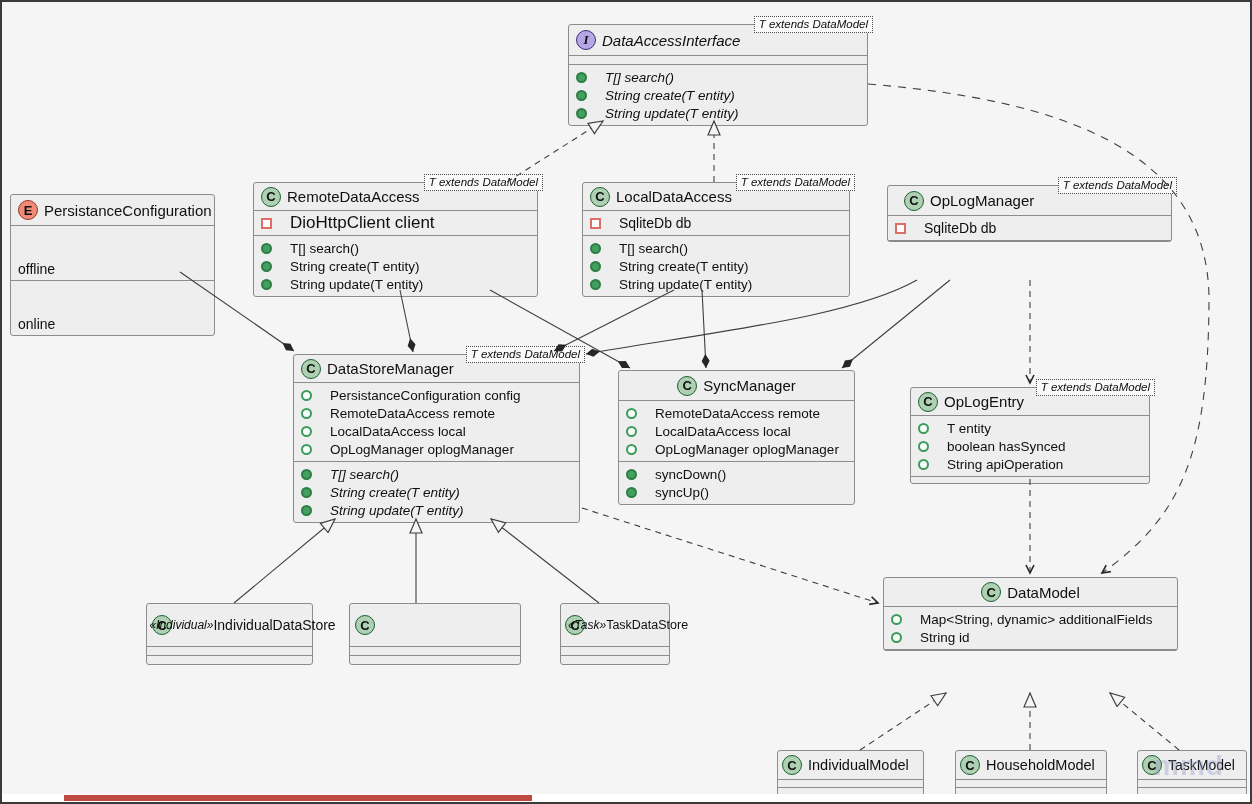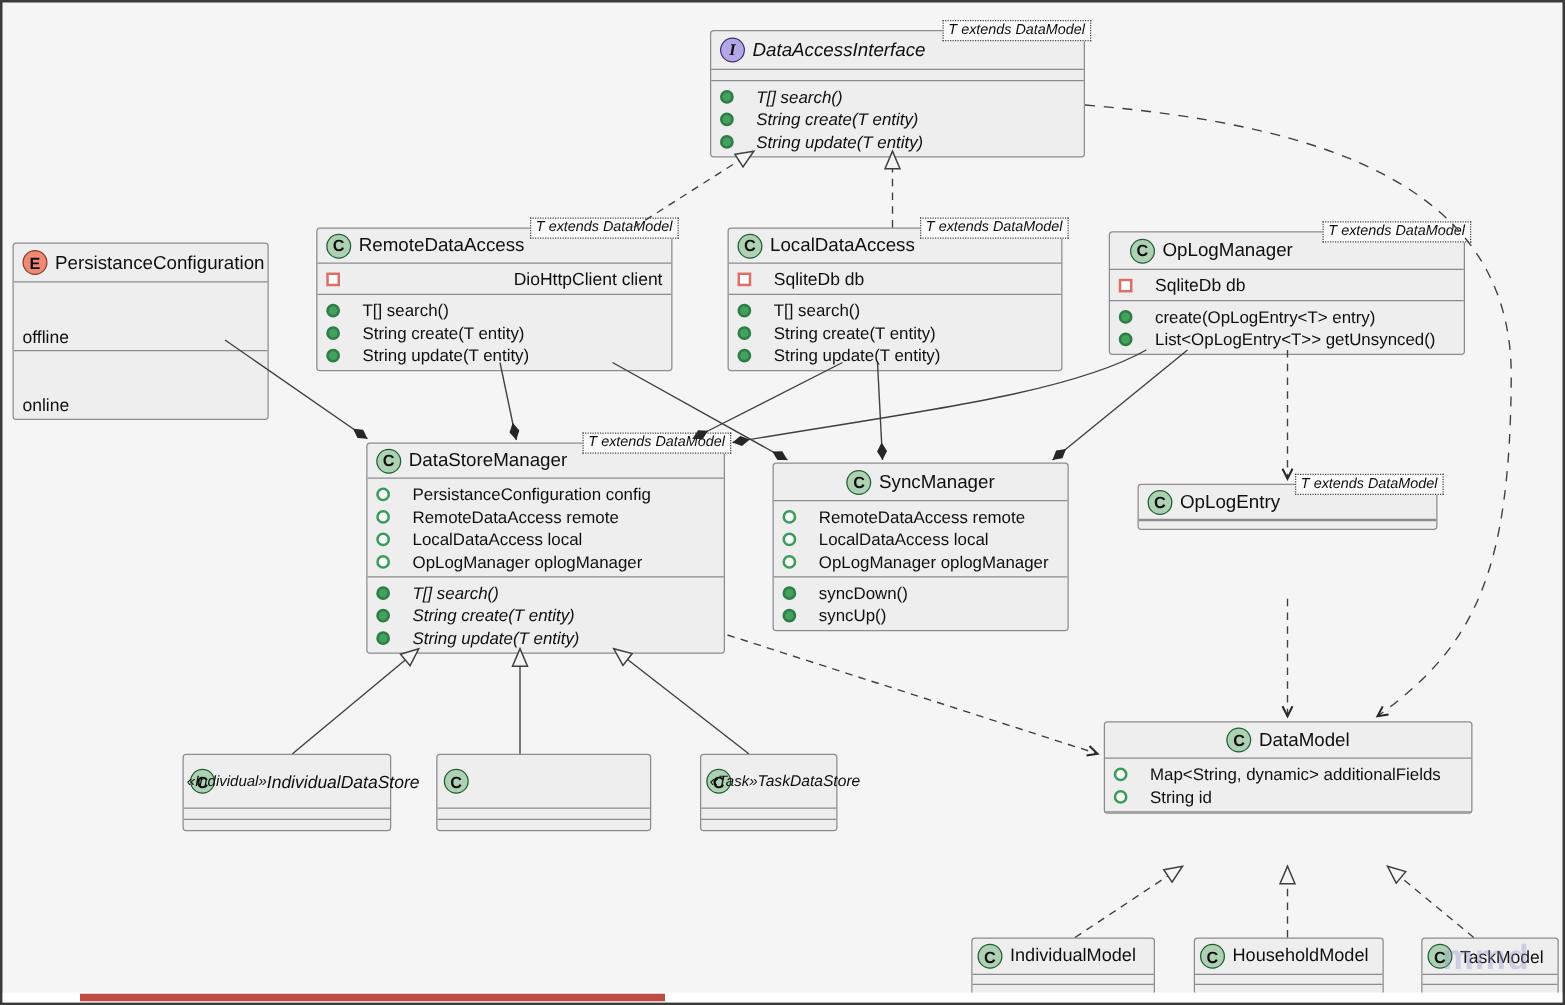--- a/index.html
+++ b/index.html
@@ -32,21 +32,21 @@
   .mk.f-priv{background:#fff;border:2px solid #dc6e66;}
   .badge{
     width:20px;height:20px;border-radius:50%;display:flex;align-items:center;justify-content:center;
     font-weight:700;font-size:13px;flex:none;box-sizing:border-box;
   }
   .badge.b-c{background:#add1b2;border:1.5px solid #205d33;}
   .badge.b-i{background:#b4a7e5;border:1.5px solid #3f3077;font-style:italic;font-family:"Liberation Serif",serif;}
   .badge.b-e{background:#ee8a76;border:1.5px solid #8f3b2a;}
   .stack{flex:1;display:flex;align-items:center;justify-content:center;min-width:0;}
   .stereo{font-size:12px;font-style:italic;line-height:14px;}
-  .sname{font-size:14px;line-height:17px;white-space:nowrap;font-style:italic;}
+  .sname{font-size:14px;line-height:17px;white-space:nowrap;}
   .watermark{
     position:absolute;left:1152px;top:748px;z-index:5;pointer-events:none;
     font-size:28px;font-weight:700;color:#8f95c4;opacity:.35;letter-spacing:1px;
   }
   .bottom-strip{position:absolute;left:0;right:0;bottom:0;height:8px;background:#ffffff;z-index:6;}
   .bottom-strip .red{position:absolute;left:62px;width:468px;top:1px;bottom:1px;background:#bf4a41;}
 </style>
 </head>
 <body>
 
@@ -130,21 +130,21 @@
   </div>
 
   <div class="box" style="left:251px;top:180px;width:285px;">
     <div class="generic">T extends DataModel</div>
     <div class="hdr" style="height:27px;">
       <span class="badge b-c">C</span>
       <span class="title">RemoteDataAccess</span>
     </div>
     <div class="sep"></div>
     <div class="members">
-      <div class="member" style="font-size:14px;justify-content:space-between;">
+      <div class="member" style="font-size:17px;">
           <span class="mk f-priv"></span>
           <span class="txt">DioHttpClient client</span>
         </div>
     </div>
     <div class="sep"></div>
     <div class="members">
       <div class="member">
           <span class="mk m-pub"></span>
           <span class="txt">T[] search()</span>
         </div>
@@ -196,30 +196,20 @@
       <span class="title">OpLogManager</span>
     </div>
     <div class="sep"></div>
     <div class="members">
       <div class="member" style="font-size:14px;">
           <span class="mk f-priv"></span>
           <span class="txt">SqliteDb db</span>
         </div>
     </div>
     <div class="sep"></div>
-    <div class="members">
-      <div class="member">
-          <span class="mk m-pub"></span>
-          <span class="txt">create(OpLogEntry&lt;T&gt; entry)</span>
-        </div>
-      <div class="member">
-          <span class="mk m-pub"></span>
-          <span class="txt">List&lt;OpLogEntry&lt;T&gt;&gt; getUnsynced()</span>
-        </div>
-    </div>
   </div>
 
   <div class="box" style="left:291px;top:352px;width:287px;">
     <div class="generic">T extends DataModel</div>
     <div class="hdr" style="height:27px;">
       <span class="badge b-c">C</span>
       <span class="title">DataStoreManager</span>
     </div>
     <div class="sep"></div>
     <div class="members">
@@ -290,20 +280,34 @@
     </div>
   </div>
 
   <div class="box" style="left:908px;top:385px;width:240px;">
     <div class="generic">T extends DataModel</div>
     <div class="hdr" style="height:27px;">
       <span class="badge b-c">C</span>
       <span class="title">OpLogEntry</span>
     </div>
     <div class="sep"></div>
+    <div class="members">
+      <div class="member">
+          <span class="mk f-pub"></span>
+          <span class="txt">T entity</span>
+        </div>
+      <div class="member">
+          <span class="mk f-pub"></span>
+          <span class="txt">boolean hasSynced</span>
+        </div>
+      <div class="member">
+          <span class="mk f-pub"></span>
+          <span class="txt">String apiOperation</span>
+        </div>
+    </div>
     <div class="sep"></div>
     <div class="empty" style="height:6px;"></div>
   </div>
 
   <div class="box" style="left:881px;top:575px;width:295px;">
     <div class="hdr center" style="height:28px;">
       <span class="badge b-c">C</span>
       <span class="title">DataModel</span>
     </div>
     <div class="sep"></div>

